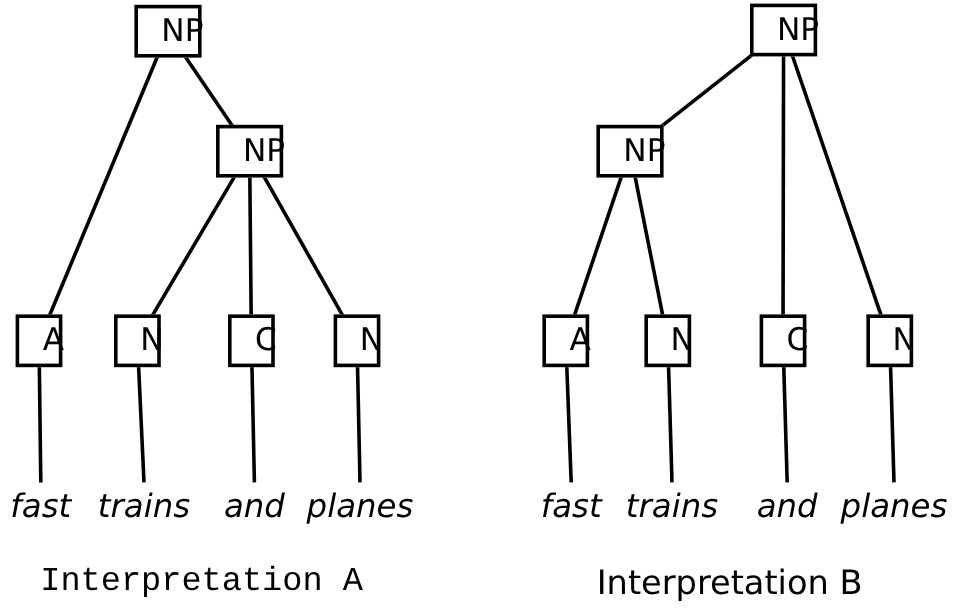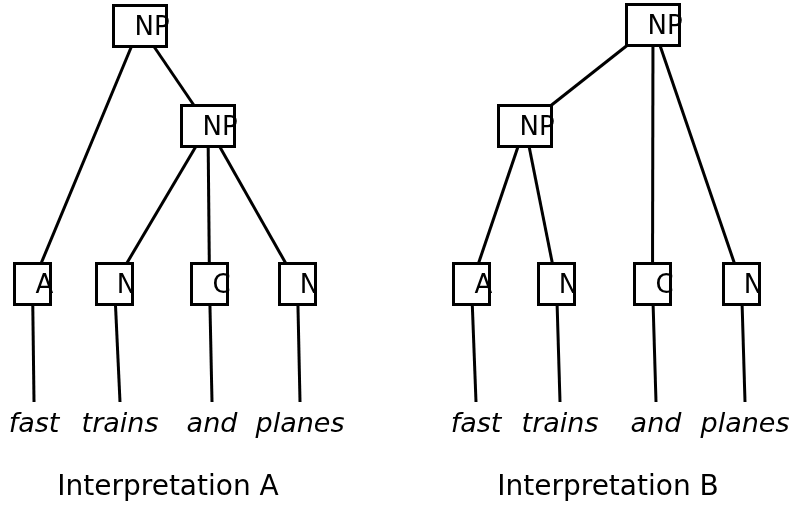--- a/index.html
+++ b/index.html
@@ -84,21 +84,21 @@
     <div class="node-box leaf-box" style="left:13px;  top:262px;">A</div>
     <div class="node-box leaf-box" style="left:95px;  top:262px;">N</div>
     <div class="node-box leaf-box" style="left:190px; top:262px;">C</div>
     <div class="node-box leaf-box" style="left:278px; top:262px;">N</div>
 
     <div class="word" style="left:34px;  top:408px;">fast</div>
     <div class="word" style="left:120px; top:408px;">trains</div>
     <div class="word" style="left:212px; top:408px;">and</div>
     <div class="word" style="left:300px; top:408px;">planes</div>
 
-    <div class="caption" style="left:168px; top:471px;">Interpretation A</div>
+    <div class="caption" style="left:168px; top:471px;font-family:Liberation Mono, monospace;">Interpretation A</div>
   </div>
 
   <div>
     <div class="node-box np-box" style="left:625px; top:3px;">NP</div>
     <div class="node-box np-box" style="left:497px; top:104px;">NP</div>
 
     <div class="node-box leaf-box" style="left:452px; top:262px;">A</div>
     <div class="node-box leaf-box" style="left:537px; top:262px;">N</div>
     <div class="node-box leaf-box" style="left:633px; top:262px;">C</div>
     <div class="node-box leaf-box" style="left:722px; top:262px;">N</div>

